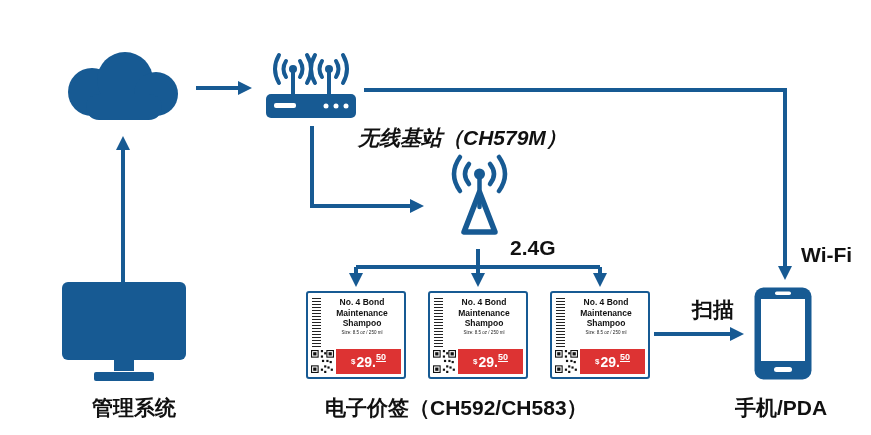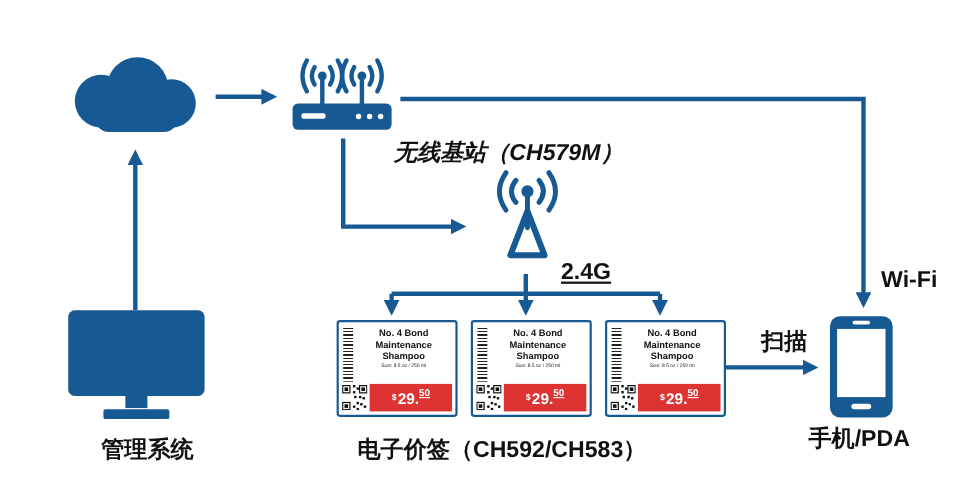--- a/index.html
+++ b/index.html
@@ -6,21 +6,21 @@
   .canvas{
     position:relative;width:871px;height:435px;background:#fff;overflow:hidden;
     font-family:"Liberation Sans","DejaVu Sans",sans-serif;color:var(--text,#111);
   }
   .arrows{position:absolute;left:0;top:0;width:871px;height:435px;color:var(--primary,#175A93);pointer-events:none;}
   .icon{position:absolute;color:var(--primary,#175A93);}
   .label{position:absolute;font-weight:600;font-size:21px;white-space:nowrap;color:var(--text,#111);}
 
   
   .tag{
-    position:absolute;top:291px;width:110px;height:88px;background:#fff;
+    position:absolute;top:291px;width:100px;height:88px;background:#fff;
     border:2.5px solid var(--primary,#175A93);border-radius:3px;box-sizing:border-box;
   }
   .tag .barcode{
     position:absolute;left:4px;top:5px;width:9px;height:49px;
     background:repeating-linear-gradient(180deg,#222 0 1.2px,#fff 1.2px 3px);
   }
   .tag .tag-text{position:absolute;left:15px;right:3px;top:4px;text-align:center;}
   .tag .tag-text .l{font-size:8.5px;font-weight:bold;line-height:1.25;}
   .tag .tag-text .sz{font-size:4.5px;margin-top:1px;color:#222;}
   .tag .tag-bottom{position:absolute;left:3px;right:3px;bottom:3px;height:25px;display:flex;align-items:center;}
@@ -50,26 +50,26 @@
     <path d="M364 90 L785 90 L785 276" stroke="currentColor" stroke-width="4" fill="none" marker-end="url(#ah)"></path>
     <path d="M478 249 L478 267" stroke="currentColor" stroke-width="4" fill="none"></path>
     <path d="M356 267 L600 267" stroke="currentColor" stroke-width="4" fill="none"></path>
     <path d="M356 267 L356 283" stroke="currentColor" stroke-width="4" fill="none" marker-end="url(#ah)"></path>
     <path d="M478 267 L478 283" stroke="currentColor" stroke-width="4" fill="none" marker-end="url(#ah)"></path>
     <path d="M600 267 L600 283" stroke="currentColor" stroke-width="4" fill="none" marker-end="url(#ah)"></path>
     <path d="M654 334 L740 334" stroke="currentColor" stroke-width="4" fill="none" marker-end="url(#ah)"></path>
   </svg>
 
   <div class="label" style="left:358px;top:124px;font-style:italic;">无线基站（CH579M）</div>
-  <div class="label" style="left:510px;top:236px;text-decoration:underline;">2.4G</div>
+  <div class="label" style="left:510px;top:236px;">2.4G</div>
   <div class="label" style="left:801px;top:243px;">Wi-Fi</div>
   <div class="label" style="left:676px;top:296px;margin-left:16px;">扫描</div>
   <div class="label" style="left:70px;top:394px;margin-left:22px;">管理系统</div>
   <div class="label" style="left:325px;top:394px;">电子价签（CH592/CH583）</div>
-  <div class="label" style="left:735px;top:384px;">手机/PDA</div>
+  <div class="label" style="left:735px;top:394px;">手机/PDA</div>
 
   <svg class="icon" style="left:50px;top:42px;width:145px;height:85px;" viewBox="0 0 145 85" xmlns="http://www.w3.org/2000/svg">
     <g fill="currentColor">
       <circle cx="42" cy="50" r="24"></circle>
       <circle cx="75" cy="38" r="28"></circle>
       <circle cx="106" cy="52" r="22"></circle>
       <rect x="36" y="52" width="76" height="26" rx="13"></rect>
     </g>
   </svg>
 

